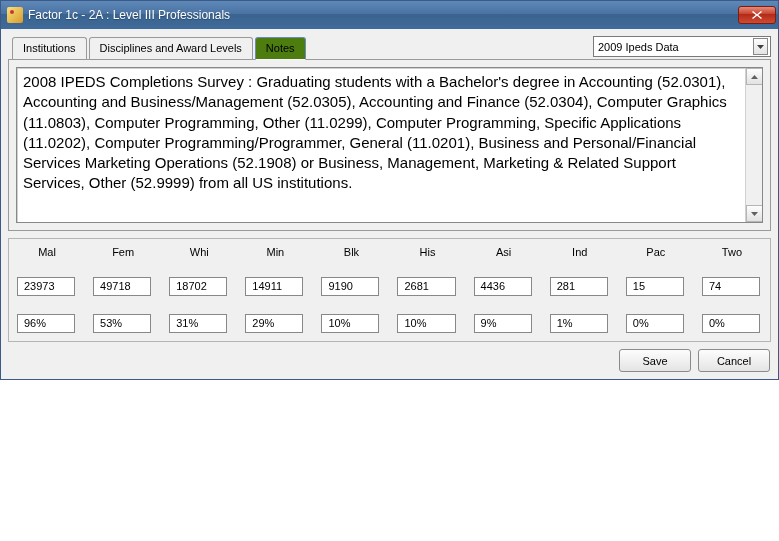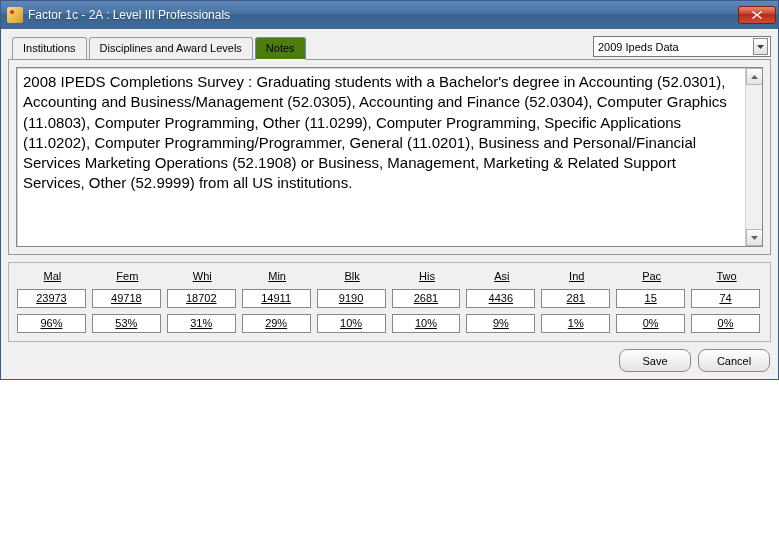--- a/index.html
+++ b/index.html
@@ -141,49 +141,48 @@
   .scroll-down{bottom:0}
   .data-panel{
     margin-top:7px;
     border:1px solid #b5b5b5;
     background:#f0f0f0;
     padding:5px 8px 6px;
   }
   .grid{
     display:grid;
     grid-template-columns: repeat(10, 1fr);
-    gap:4px;
-    text-decoration:underline;
+    gap:16px;
   }
   .hdr{
     text-align:center;
     padding:2px 0 3px;
     font-size:11px;
   }
   .cell{
     border:1px solid #888;
     background:#fff;
-    text-align:center;
+    text-align:left;
     padding:2px 6px;
     font-size:11px;
     margin:0 2px 2px 0;
     height:19px;
   }
   .btnrow{
     display:flex;
     justify-content:flex-end;
     gap:7px;
     margin-top:7px;
     padding-right:1px;
   }
   .btn{
     min-width:72px;
     height:23px;
     border:1px solid #8a8a8a;
-    border-radius:8px;
+    border-radius:3px;
     background:linear-gradient(#fdfdfd,#e4e4e4);
     font-size:11px;
     cursor:pointer;
     padding:0 14px;
   }
 </style>
 </head>
 <body>
 
 <div class="window">

